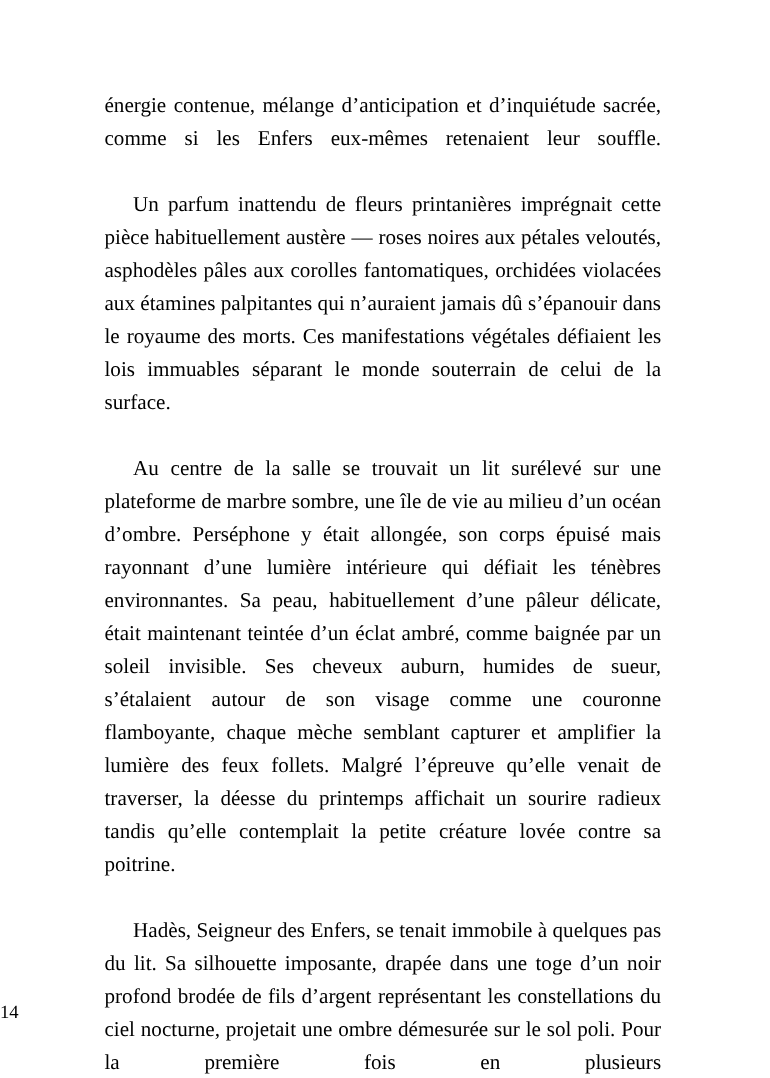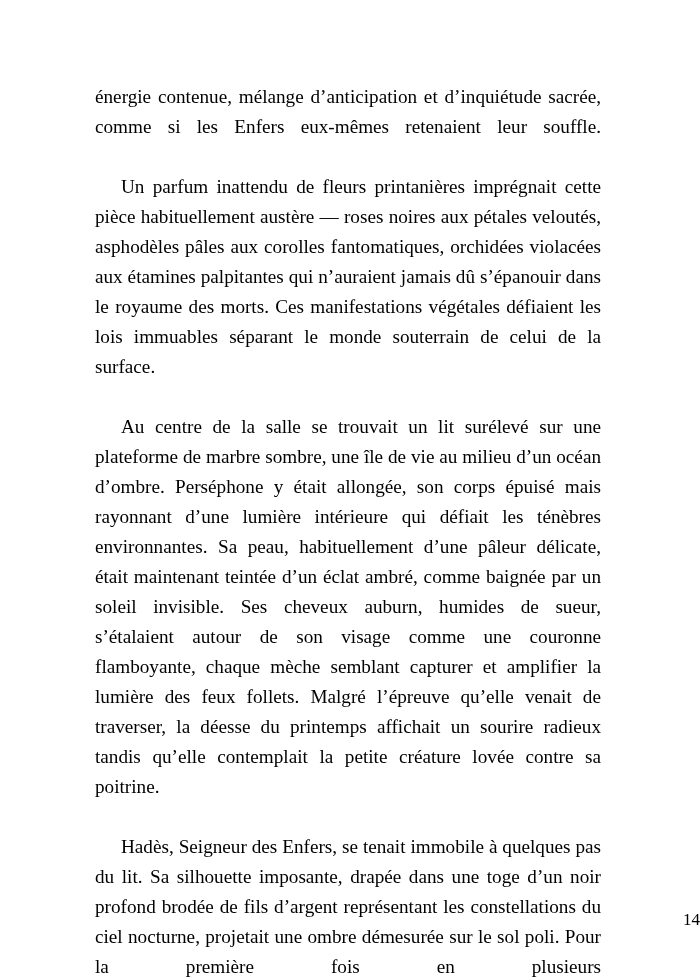--- a/index.html
+++ b/index.html
@@ -54,21 +54,21 @@
     content: "";
     display: inline-block;
     width: 100%;
   }
 
   .folio {
     position: absolute;
     left: 0;
     top: 908px;
     width: 700px;
-    text-align: right;
+    text-align: left;
     font-size: 17px;
     line-height: 24px;
     font-family: "Liberation Serif", "DejaVu Serif", serif;
     color: #000000;
   }
 </style>
 </head>
 <body>
 
 <div class="page">

